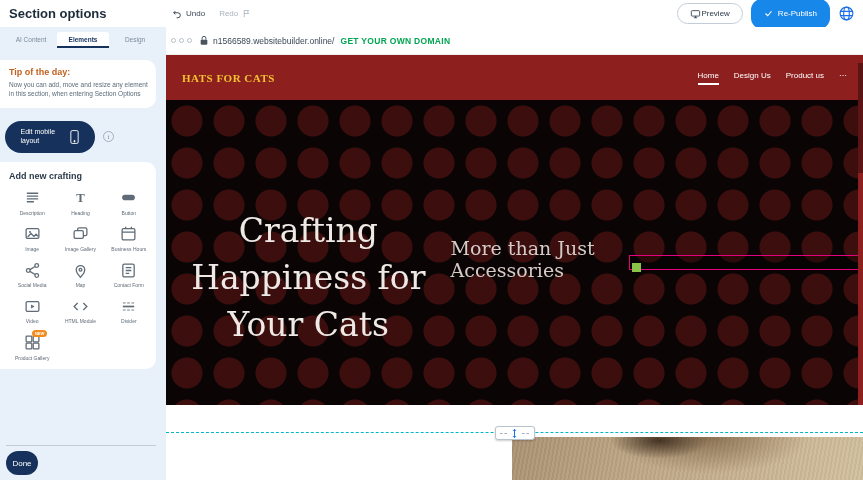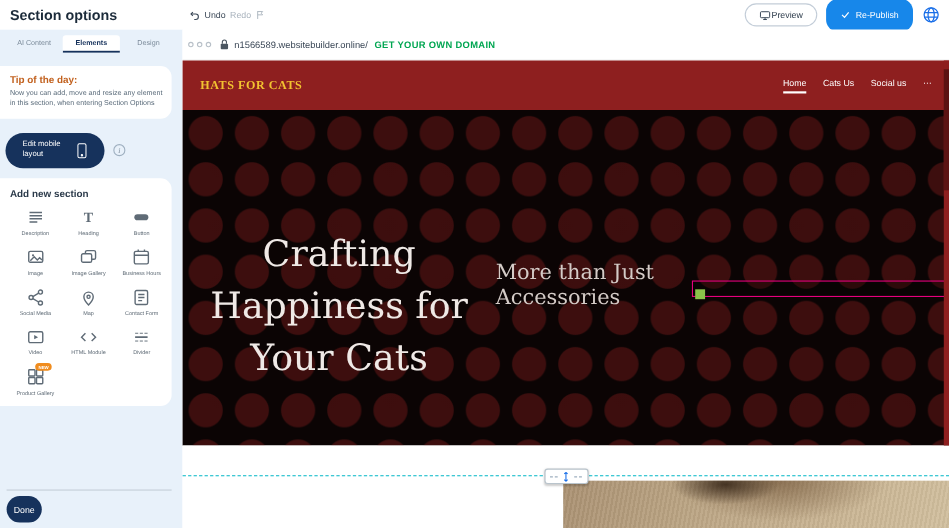--- a/index.html
+++ b/index.html
@@ -2,21 +2,21 @@
 <html><head>
 <meta charset="utf-8">
 <style>
   * { margin:0; padding:0; box-sizing:border-box; }
   html,body { width:863px; height:480px; overflow:hidden; background:#fff;
               font-family:"Liberation Sans", sans-serif; }
 
   
   .topbar { position:relative; height:27px; background:#fff; display:flex; align-items:center; }
   .topbar h1 { font-size:13px; color:#1c2b3a; margin-left:9px; font-weight:bold; }
-  .undo-redo { position:absolute; left:172px; top:0; height:27px; display:flex; align-items:center; gap:4px;justify-content:space-between; }
+  .undo-redo { position:absolute; left:172px; top:0; height:27px; display:flex; align-items:center; gap:14px;justify-content:space-between; }
   .ur-item { display:flex; align-items:center; gap:4px; font-size:8px; cursor:pointer; }
   .ur-item.undo { color:#3a4756; }
   .ur-item.redo { color:#a9b3bd; }
   .topbar-right { margin-left:auto; display:flex; align-items:center; gap:8px; margin-right:8px; }
   .btn-preview { display:flex; align-items:center; height:21px; padding:0 12px;
                  border:1px solid #c3cdd8; border-radius:11px; background:#fff; color:#2b3a4a;
                  font-size:8px; cursor:pointer; font-family:inherit; }
   .btn-republish { display:flex; align-items:center; gap:5px; height:30px; padding:0 13px;
                    border:none; border-radius:11px; background:#1787ea; color:#fff;
                    font-size:8px; cursor:pointer; font-family:inherit; }
@@ -169,21 +169,21 @@
         <span>Edit mobile layout</span>
         <svg width="11" height="16" viewBox="0 0 24 32" fill="none" stroke="#fff" stroke-width="2">
             <rect x="4" y="2" width="16" height="28" rx="3"></rect>
             <circle cx="12" cy="25" r="1.4" fill="#fff"></circle>
           </svg>
       </button>
       <span class="info-dot">i</span>
     </div>
 
     <div class="elements-card">
-      <div class="card-title">Add new section</div>
+      <div class="card-title">Add new crafting</div>
       <div class="el-grid">
         <div class="cell">
           <div class="ic">
               <svg width="17" height="17" viewBox="0 0 24 24" fill="none" stroke="#5f6b76" stroke-width="1.8">
                 <path d="M4 6h16M4 10h16M4 14h16M4 18h10"></path>
               </svg>
             </div>
           <div class="lbl">Description</div>
         </div>
         <div class="cell">
@@ -319,22 +319,22 @@
       </span>
       <span class="url">n1566589.websitebuilder.online/</span>
       <a class="domain-link">GET YOUR OWN DOMAIN</a>
     </div>
 
     <div class="site">
       <div class="site-header">
         <span class="logo">HATS FOR CATS</span>
         <nav class="site-nav">
           <a class="nav-item active">Home</a>
-          <a class="nav-item">Cats Us</a>
-          <a class="nav-item">Social us</a>
+          <a class="nav-item">Design Us</a>
+          <a class="nav-item">Product us</a>
           <a class="nav-item">⋯</a>
         </nav>
       </div>
 
       <div class="hero">
         <h2 class="hero-title">Crafting Happiness for Your Cats</h2>
         <div class="hero-sub">More than Just Accessories</div>
         <div class="hero-textbox">
           <span class="drag-handle"></span>
         </div>

